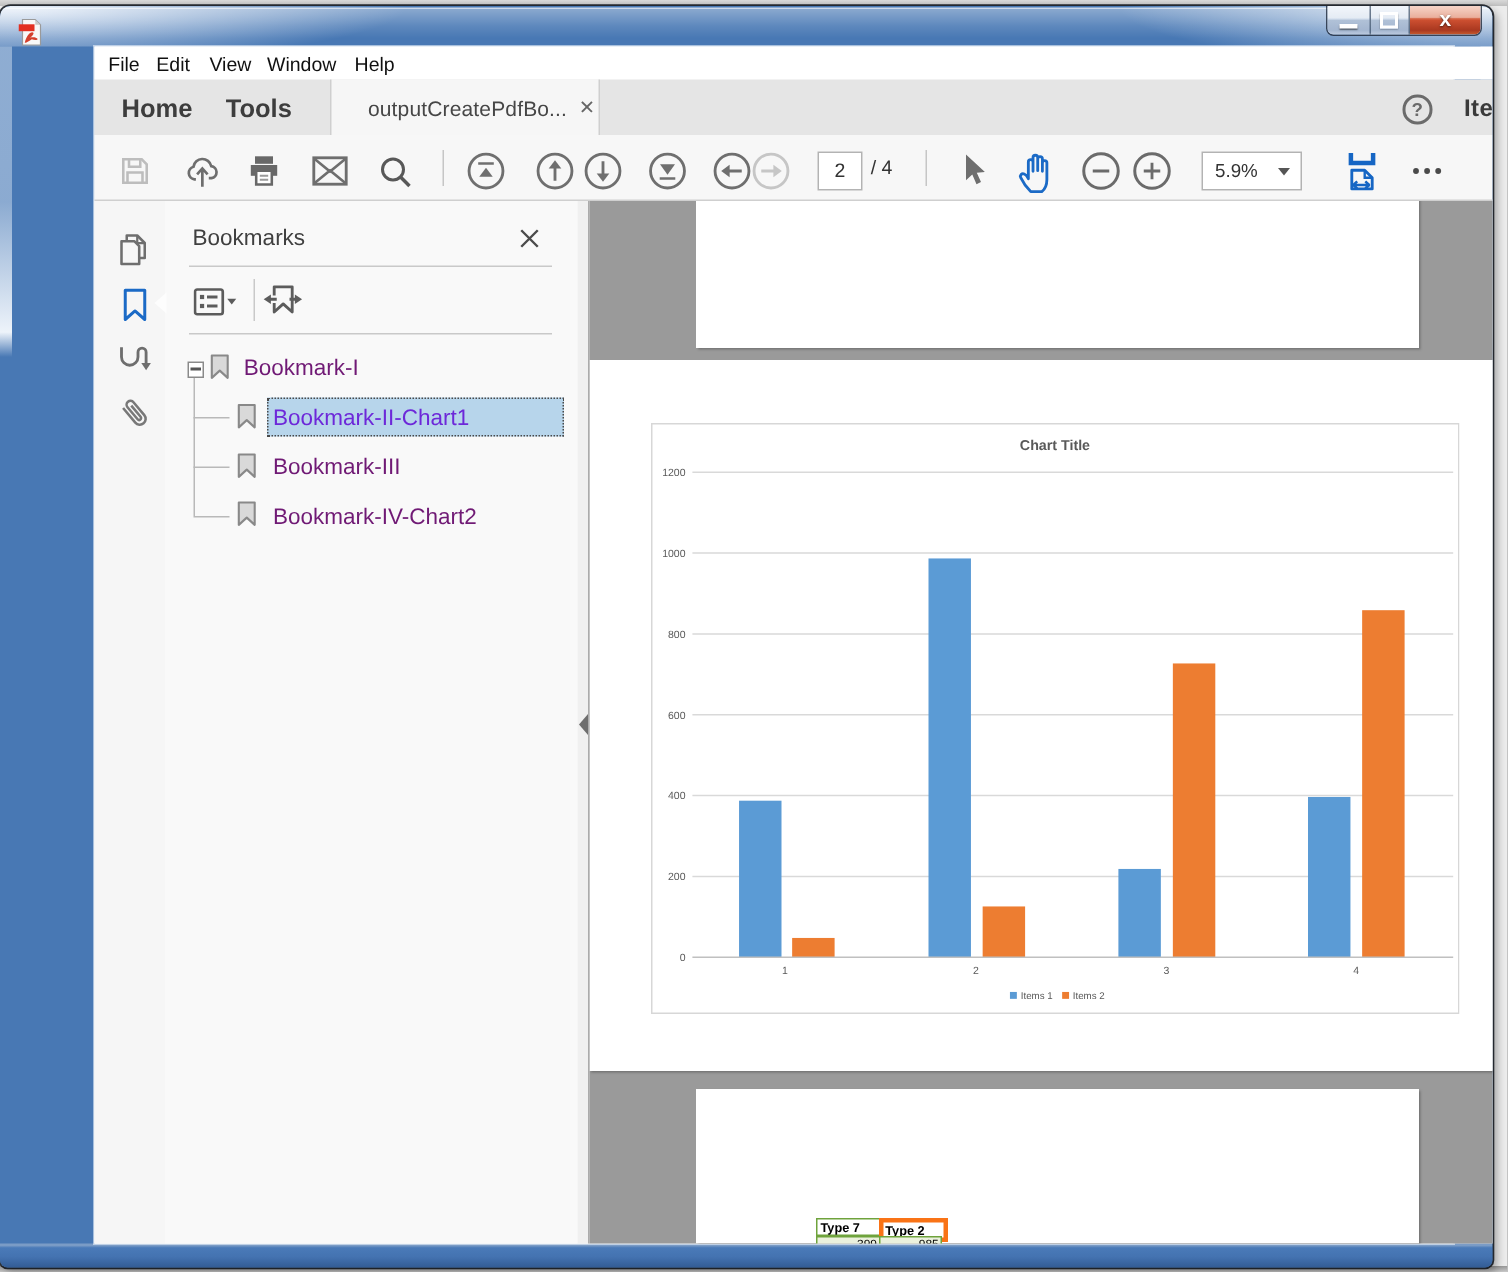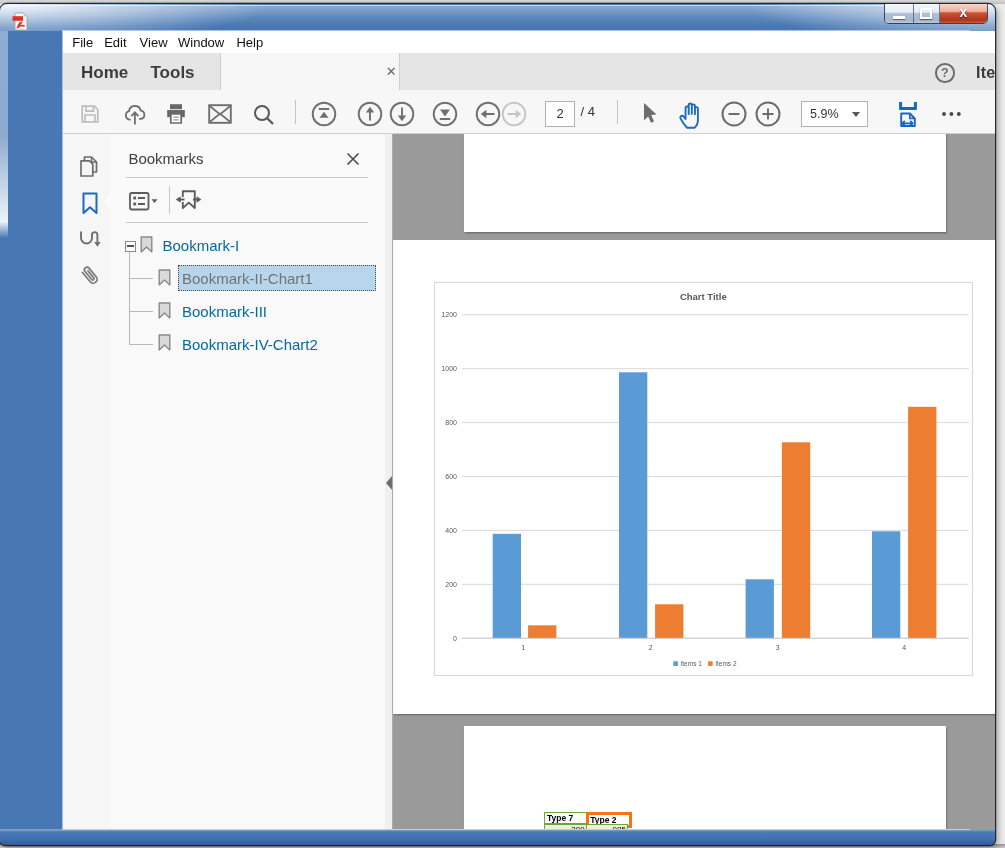--- a/index.html
+++ b/index.html
@@ -78,21 +78,21 @@
   border-left:1px solid #dedede;}
 #sthumb{position:absolute;left:1.4px;top:167px;width:13px;height:190px;background:linear-gradient(90deg,#fdfdfd,#ececeb 55%,#dddddb);
   border:1px solid #9c9c9c;border-radius:3.5px;}
 #sgrip{position:absolute;left:3px;top:89px;width:7px;height:1.4px;background:#a3a3a3;box-shadow:0 3.2px 0 #a3a3a3,0 6.4px 0 #a3a3a3;}
 #sup{position:absolute;left:3.8px;top:9.5px;width:0;height:0;border-left:4.4px solid transparent;border-right:4.4px solid transparent;border-bottom:5.4px solid #4a4a4a;}
 #sdown{position:absolute;left:3.8px;top:687px;width:0;height:0;border-left:4.4px solid transparent;border-right:4.4px solid transparent;border-top:5.4px solid #4a4a4a;}
 #rightstrip{position:absolute;left:965.8px;top:0;width:13.2px;height:695px;background:#f0f0f0;border-left:1px solid #dcdcdc;}
 #rhandle{position:absolute;left:2.5px;top:344px;width:0;height:0;
   border-top:5.5px solid transparent;border-bottom:5.5px solid transparent;border-right:6.5px solid #787878;}
 
-.bmrow{position:absolute;white-space:nowrap;font-size:15px;color:#0369a1;}
+.bmrow{position:absolute;white-space:nowrap;font-size:15px;color:#701a75;}
 #bmsel{position:absolute;left:67.5px;top:131px;width:196px;height:24px;background:#b7d5eb;border:1px dotted #4a4a4a;}
 .tline{position:absolute;background:#b9b9b9;}
 </style>
 </head>
 <body>
 <div id="topstrip"></div>
 <div id="botstrip"></div>
 <div id="win">
   <div id="glowL"></div>
     <div id="glowR"></div>
@@ -130,20 +130,21 @@
   <div id="app">
     <div id="menubar">
       <span class="mi" style="left:9.2px">File</span>
       <span class="mi" style="left:41.2px">Edit</span>
       <span class="mi" style="left:76.6px">View</span>
       <span class="mi" style="left:115px">Window</span>
       <span class="mi" style="left:173.4px">Help</span>
     </div>
     <div id="tabbar">
       <div id="activetab">
+          <span id="doctab">outputCreatePdfBo...</span>
           <span id="tabx">✕</span>
         </div>
       <span class="tabtxt" style="left:18px">Home</span>
       <span class="tabtxt" style="left:87.5px">Tools</span>
       <div id="helpq">?</div>
       <span id="signin">Items In</span>
     </div>
     <div id="toolbar">
       <div class="tsep" style="left:231.5px"></div>
       <div class="tsep" style="left:553.8px"></div>
@@ -287,21 +288,21 @@
         <svg style="position:absolute;left:47.5px;top:135px" width="13" height="17" viewBox="0 0 13 17">
           <path d="M1.2 1 H11.8 V15.9 L6.5 11.1 L1.2 15.9 Z" fill="#d9d9d9" stroke="#898989" stroke-width="1.4" stroke-linejoin="round"></path>
         </svg>
         <svg style="position:absolute;left:47.5px;top:167.5px" width="13" height="17" viewBox="0 0 13 17">
           <path d="M1.2 1 H11.8 V15.9 L6.5 11.1 L1.2 15.9 Z" fill="#d9d9d9" stroke="#898989" stroke-width="1.4" stroke-linejoin="round"></path>
         </svg>
         <svg style="position:absolute;left:47.5px;top:200px" width="13" height="17" viewBox="0 0 13 17">
           <path d="M1.2 1 H11.8 V15.9 L6.5 11.1 L1.2 15.9 Z" fill="#d9d9d9" stroke="#898989" stroke-width="1.4" stroke-linejoin="round"></path>
         </svg>
         <div class="bmrow" style="left:52.5px;top:101.5px;height:20px;line-height:20px">Bookmark-I</div>
-        <div class="bmrow" style="left:72px;top:135px;height:20px;line-height:20px;color:#737373">Bookmark-II-Chart1</div>
+        <div class="bmrow" style="left:72px;top:135px;height:20px;line-height:20px;color:#6d28d9">Bookmark-II-Chart1</div>
         <div class="bmrow" style="left:72px;top:168px;height:20px;line-height:20px">Bookmark-III</div>
         <div class="bmrow" style="left:72px;top:200.5px;height:20px;line-height:20px">Bookmark-IV-Chart2</div>
       </div>
       <div id="notch"></div>
       <div id="splitter"></div>
       <div id="lhandle"></div>
       <div id="doc">
         <div class="page" style="left:71.4px;top:-10px;width:482.6px;height:108px"></div>
         <div class="page" id="page2" style="left:0.5px;top:106px;width:619.5px;height:473.5px">
           <svg style="position:absolute;left:40.9px;top:41.7px" width="539" height="394" viewBox="0 0 539 394">

